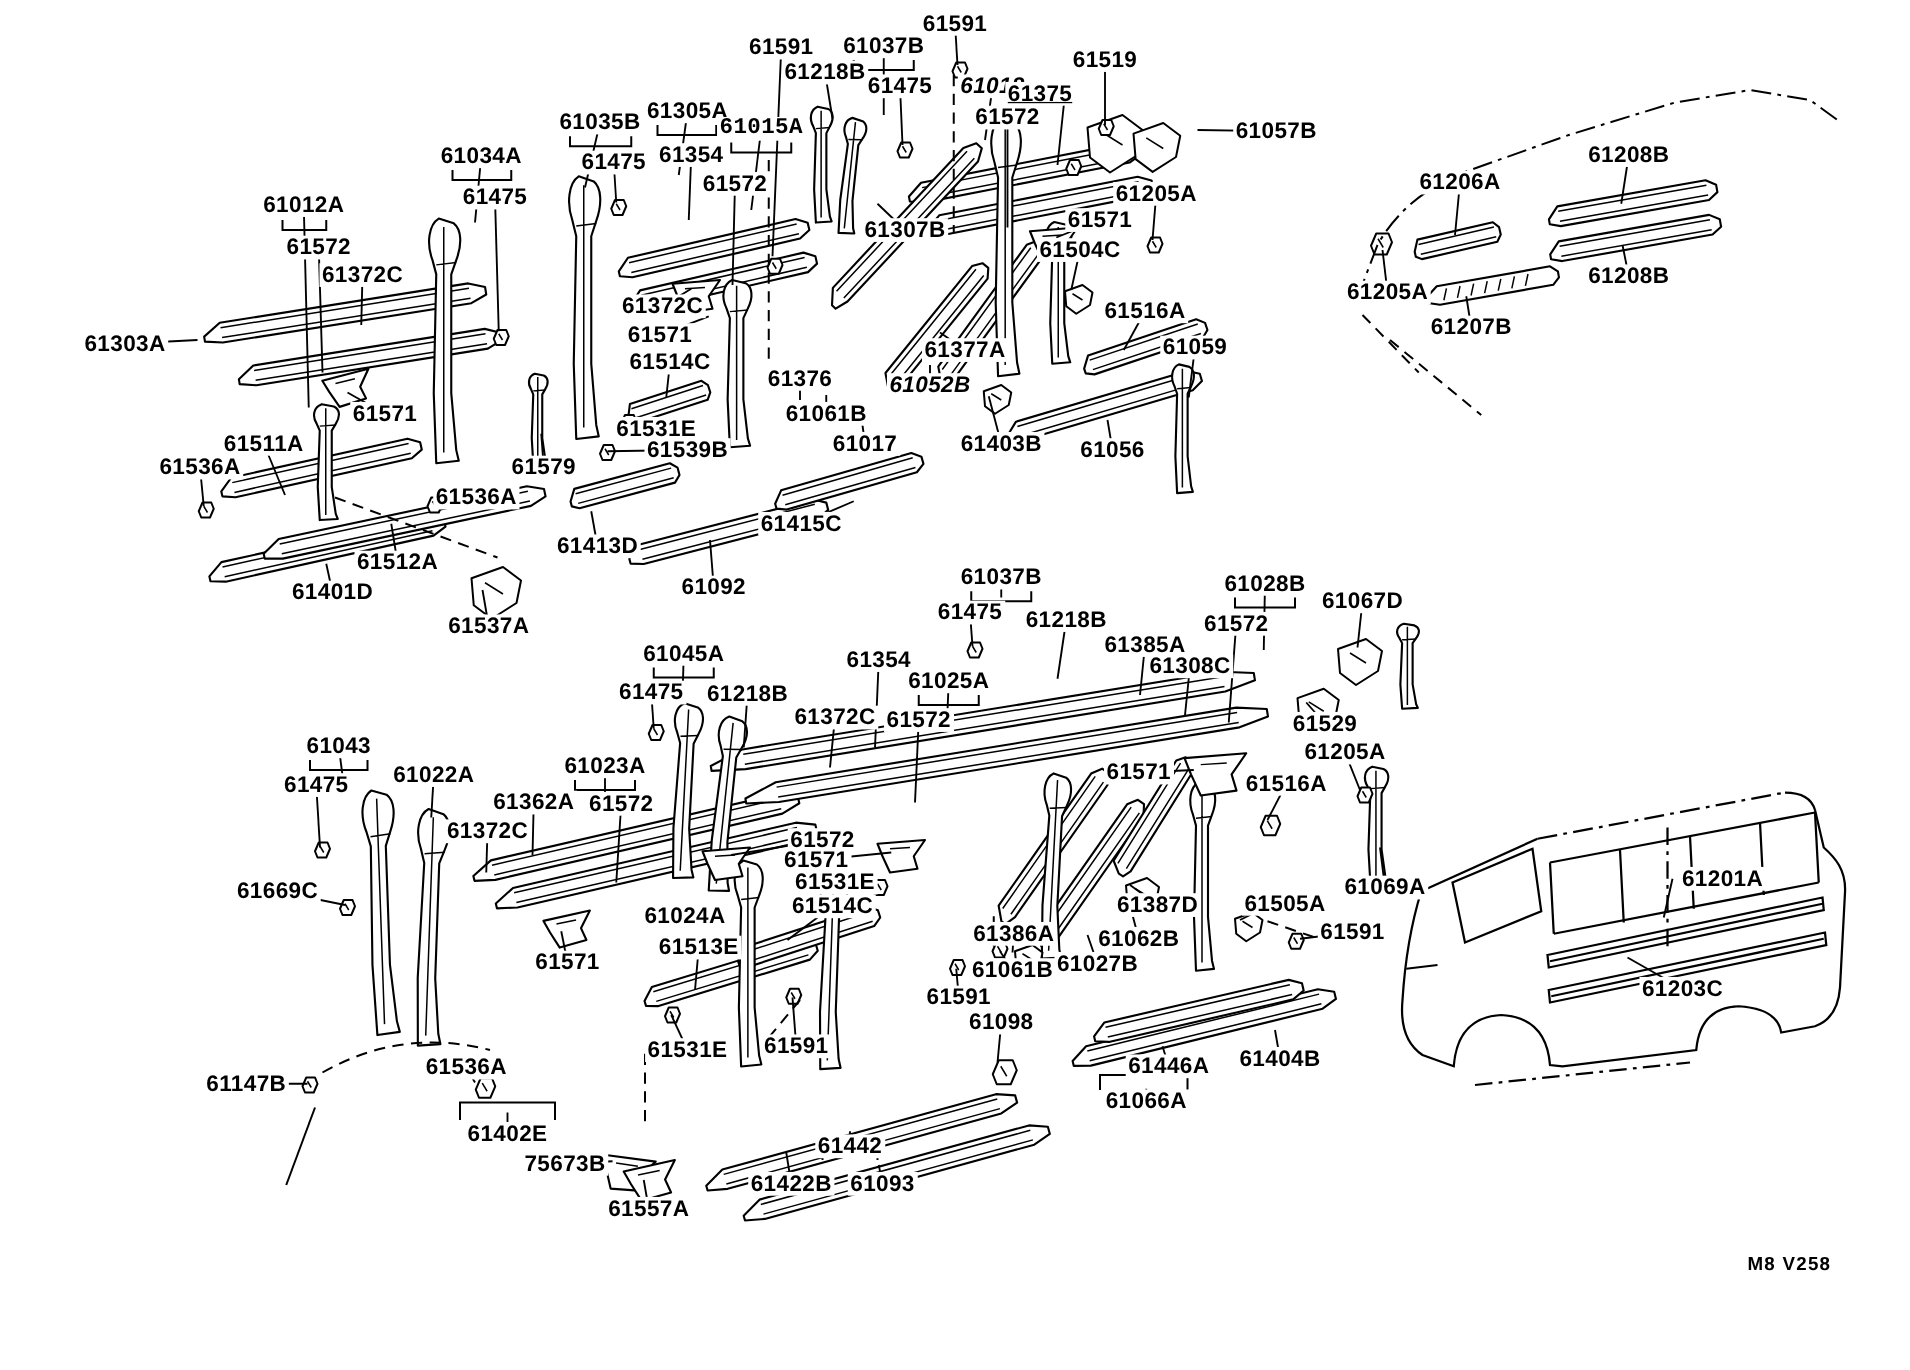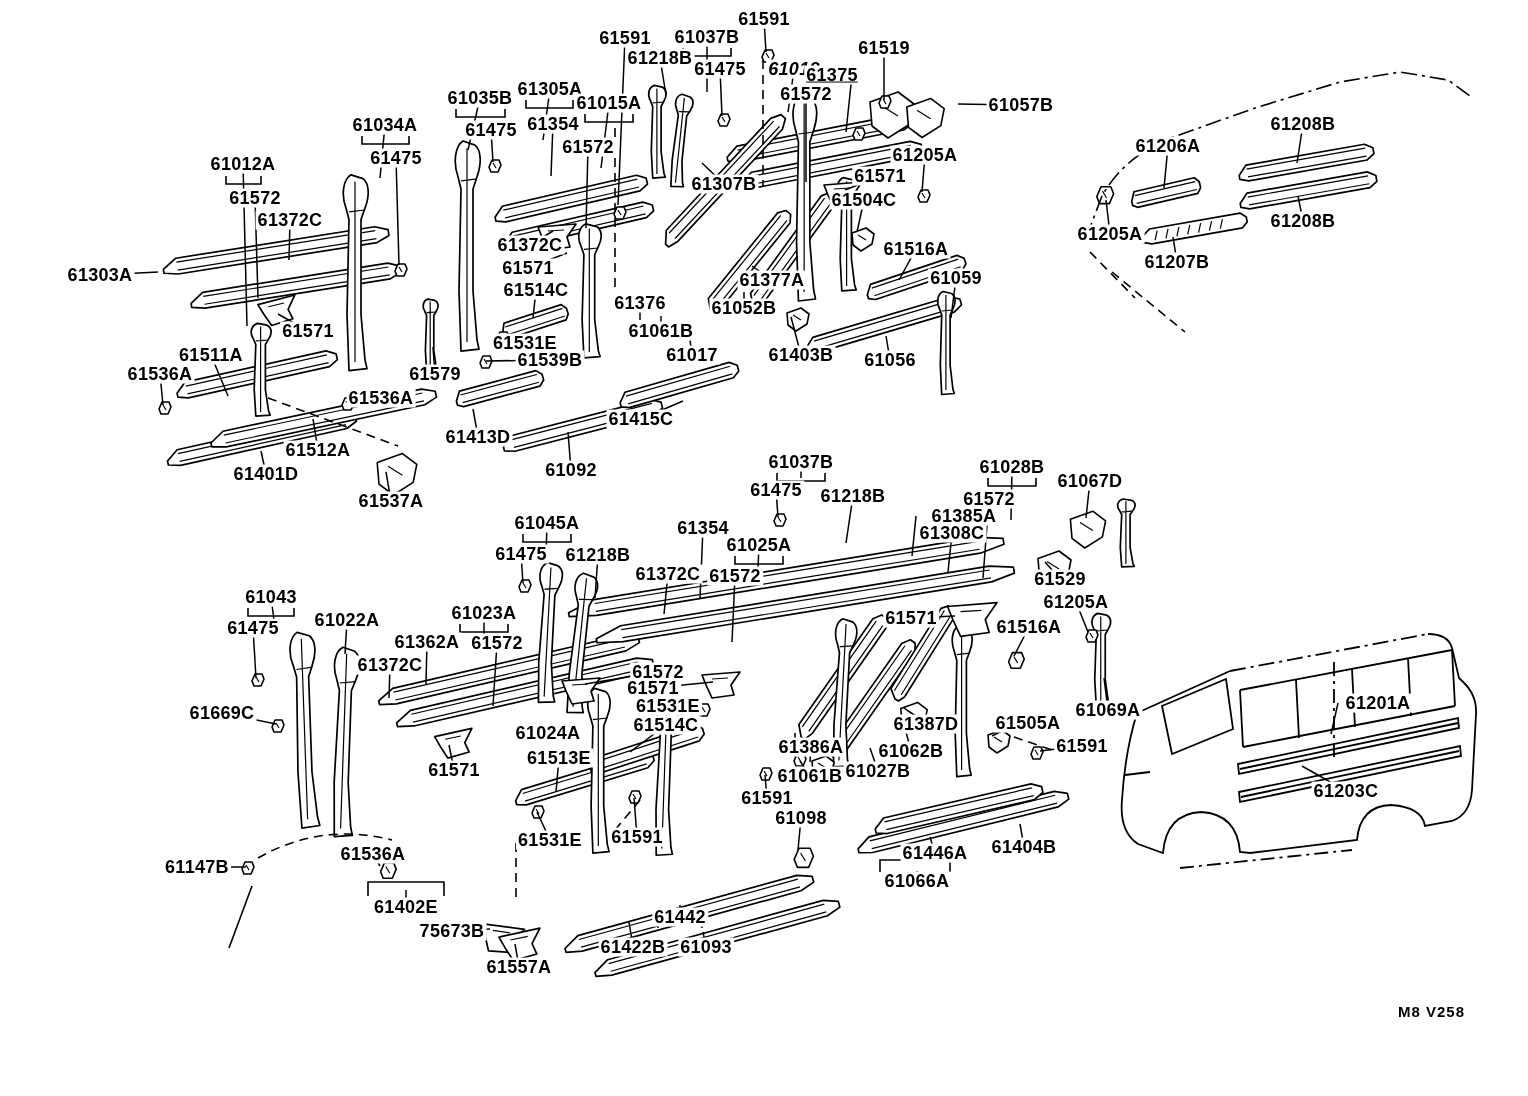--- a/index.html
+++ b/index.html
@@ -328,21 +328,21 @@
       <div class="part-label" style="left: 764px; top: 19px;">61591</div>
       <div class="part-label" style="left: 660px; top: 58px;">61218B</div>
       <div class="part-label" style="left: 720px; top: 69px;">61475</div>
       <div class="part-label" style="left: 794px; top: 69px; font-style: italic;">61018</div>
       <div class="part-label" style="left: 832px; top: 75px; text-decoration: underline;">61375</div>
       <div class="part-label" style="left: 884px; top: 48px;">61519</div>
       <div class="part-label" style="left: 806px; top: 94px;">61572</div>
       <div class="part-label" style="left: 1021px; top: 105px;">61057B</div>
       <div class="part-label" style="left: 480px; top: 98px;">61035B</div>
       <div class="part-label" style="left: 550px; top: 89px;">61305A</div>
-      <div class="part-label" style="left: 609px; top: 103px;">61015A</div>
+      <div class="part-label" style="left: 609px; top: 103px; font-family: Liberation Mono, monospace;">61015A</div>
       <div class="part-label" style="left: 491px; top: 130px;">61475</div>
       <div class="part-label" style="left: 553px; top: 124px;">61354</div>
       <div class="part-label" style="left: 588px; top: 147px;">61572</div>
       <div class="part-label" style="left: 385px; top: 125px;">61034A</div>
       <div class="part-label" style="left: 396px; top: 158px;">61475</div>
       <div class="part-label" style="left: 243px; top: 164px;">61012A</div>
       <div class="part-label" style="left: 255px; top: 198px;">61572</div>
       <div class="part-label" style="left: 290px; top: 220px;">61372C</div>
       <div class="part-label" style="left: 925px; top: 155px;">61205A</div>
       <div class="part-label" style="left: 880px; top: 176px;">61571</div>
@@ -350,21 +350,21 @@
       <div class="part-label" style="left: 724px; top: 184px;">61307B</div>
       <div class="part-label" style="left: 530px; top: 245px;">61372C</div>
       <div class="part-label" style="left: 528px; top: 268px;">61571</div>
       <div class="part-label" style="left: 536px; top: 290px;">61514C</div>
       <div class="part-label" style="left: 916px; top: 249px;">61516A</div>
       <div class="part-label" style="left: 956px; top: 278px;">61059</div>
       <div class="part-label" style="left: 100px; top: 275px;">61303A</div>
       <div class="part-label" style="left: 308px; top: 331px;">61571</div>
       <div class="part-label" style="left: 640px; top: 303px;">61376</div>
       <div class="part-label" style="left: 772px; top: 280px;">61377A</div>
-      <div class="part-label" style="left: 744px; top: 308px;">61052B</div>
+      <div class="part-label" style="left: 744px; top: 308px; font-style: italic;">61052B</div>
       <div class="part-label" style="left: 211px; top: 355px;">61511A</div>
       <div class="part-label" style="left: 525px; top: 343px;">61531E</div>
       <div class="part-label" style="left: 160px; top: 374px;">61536A</div>
       <div class="part-label" style="left: 550px; top: 360px;">61539B</div>
       <div class="part-label" style="left: 661px; top: 331px;">61061B</div>
       <div class="part-label" style="left: 692px; top: 355px;">61017</div>
       <div class="part-label" style="left: 801px; top: 355px;">61403B</div>
       <div class="part-label" style="left: 890px; top: 360px;">61056</div>
       <div class="part-label" style="left: 435px; top: 374px;">61579</div>
       <div class="part-label" style="left: 381px; top: 398px;">61536A</div>
@@ -378,21 +378,21 @@
       <div class="part-label" style="left: 1303px; top: 124px;">61208B</div>
       <div class="part-label" style="left: 1110px; top: 234px;">61205A</div>
       <div class="part-label" style="left: 1303px; top: 221px;">61208B</div>
       <div class="part-label" style="left: 1177px; top: 262px;">61207B</div>
       <div class="part-label" style="left: 801px; top: 462px;">61037B</div>
       <div class="part-label" style="left: 1012px; top: 467px;">61028B</div>
       <div class="part-label" style="left: 1090px; top: 481px;">61067D</div>
       <div class="part-label" style="left: 776px; top: 490px;">61475</div>
       <div class="part-label" style="left: 853px; top: 496px;">61218B</div>
       <div class="part-label" style="left: 989px; top: 499px;">61572</div>
-      <div class="part-label" style="left: 916px; top: 516px; margin-left: 48px;">61385A</div>
+      <div class="part-label" style="left: 916px; top: 516px;">61385A</div>
       <div class="part-label" style="left: 952px; top: 533px;">61308C</div>
       <div class="part-label" style="left: 547px; top: 523px;">61045A</div>
       <div class="part-label" style="left: 703px; top: 528px;">61354</div>
       <div class="part-label" style="left: 759px; top: 545px;">61025A</div>
       <div class="part-label" style="left: 521px; top: 554px;">61475</div>
       <div class="part-label" style="left: 598px; top: 555px;">61218B</div>
       <div class="part-label" style="left: 668px; top: 574px;">61372C</div>
       <div class="part-label" style="left: 735px; top: 576px;">61572</div>
       <div class="part-label" style="left: 1060px; top: 579px;">61529</div>
       <div class="part-label" style="left: 911px; top: 618px;">61571</div>

